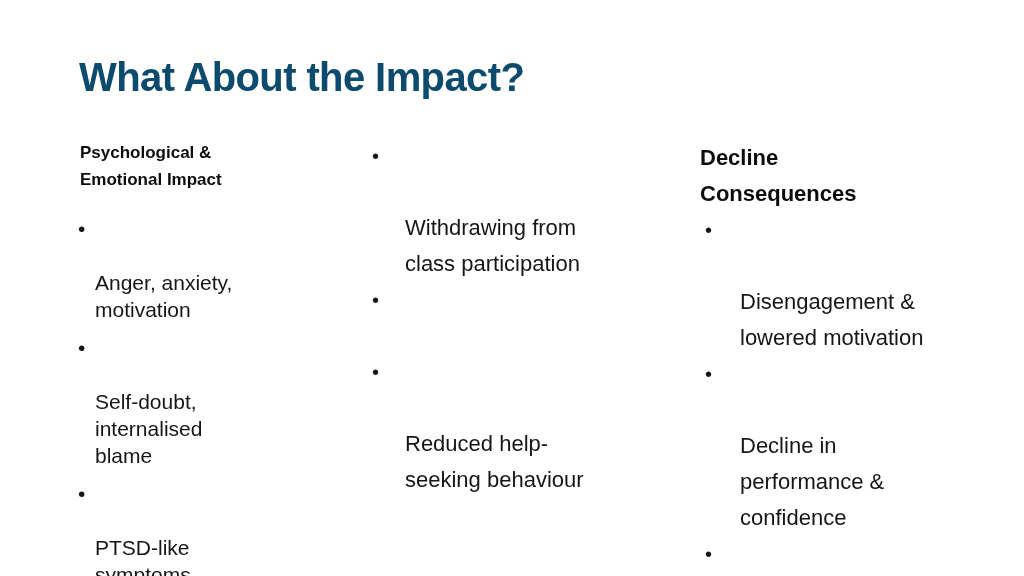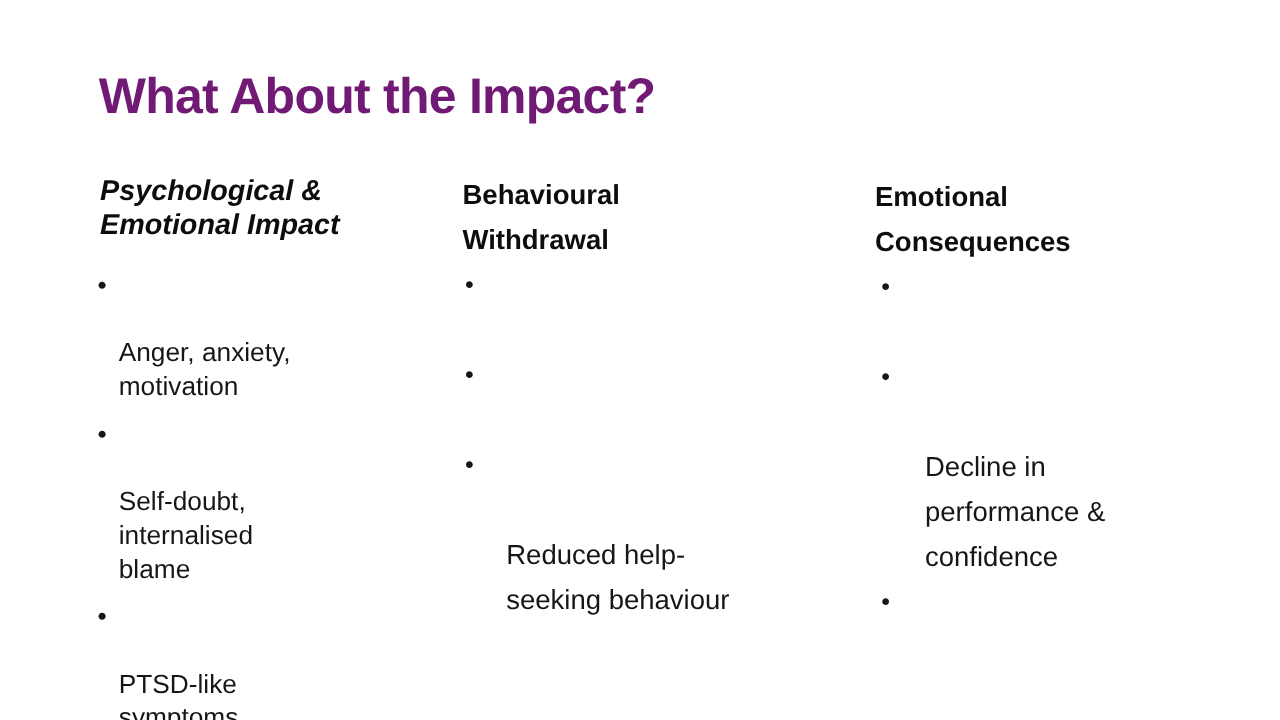--- a/index.html
+++ b/index.html
@@ -41,41 +41,41 @@
   .col li {
     position: relative;
     white-space: pre-line;
   }
   .col li .marker {
     position: absolute;
     top: 0;
   }
   
   .col1 { left: 80px; top: 139px; width: 240px; }
-  .col1 .heading { font-size: 23px; line-height: 27px; font-style: italic; }
+  .col1 .heading { font-size: 17px; line-height: 27px; }
   .col1 ul { margin-top: 22px; font-size: 21px; line-height: 27px; }
   .col1 li { padding-left: 15px; }
   .col1 li + li { margin-top: 11px; }
   .col1 li .marker { left: -2px; }
   
   .col2 { left: 370px; top: 138px; width: 288px; }
   .col3 { left: 700px; top: 140px; width: 292px; }
   .col2 .heading, .col3 .heading { font-size: 22px; line-height: 36px; }
   .col2 ul, .col3 ul { margin-top: 0; font-size: 22px; line-height: 36px; }
   .col2 li { padding-left: 35px; }
   .col3 li { padding-left: 40px; }
   .col2 li .marker { left: 2px; font-size: 20px; }
   .col3 li .marker { left: 5px; font-size: 20px; }
 </style>
 </head>
 <body style="background: rgb(255, 255, 255);">
 
 <div class="slide" style="color: rgb(17, 17, 17);">
 
-  <h1 class="slide-title" style="color: #701a75;">What About the Impact?</h1>
+  <h1 class="slide-title" style="color: #0c4a6e;">What About the Impact?</h1>
 
   <section class="col col1">
     <h2 class="heading">Psychological &amp;
 Emotional Impact</h2>
     <ul>
       <li>
         <span class="marker">•</span>
         <span class="txt">Anger, anxiety,
 motivation</span>
       </li>
@@ -87,43 +87,45 @@
       </li>
       <li>
         <span class="marker">•</span>
         <span class="txt">PTSD-like
 symptoms</span>
       </li>
     </ul>
   </section>
 
   <section class="col col2">
-    <h2 class="heading">Behavioural
-Withdrawal</h2>
     <ul>
       <li>
         <span class="marker">•</span>
+        <span class="txt">Withdrawing from
+class participation</span>
       </li>
       <li>
         <span class="marker">•</span>
       </li>
       <li>
         <span class="marker">•</span>
         <span class="txt">Reduced help-
 seeking behaviour</span>
       </li>
     </ul>
   </section>
 
   <section class="col col3">
-    <h2 class="heading">Emotional
+    <h2 class="heading">Decline
 Consequences</h2>
     <ul>
       <li>
         <span class="marker">•</span>
+        <span class="txt">Disengagement &amp;
+lowered motivation</span>
       </li>
       <li>
         <span class="marker">•</span>
         <span class="txt">Decline in
 performance &amp;
 confidence</span>
       </li>
       <li>
         <span class="marker">•</span>
         

